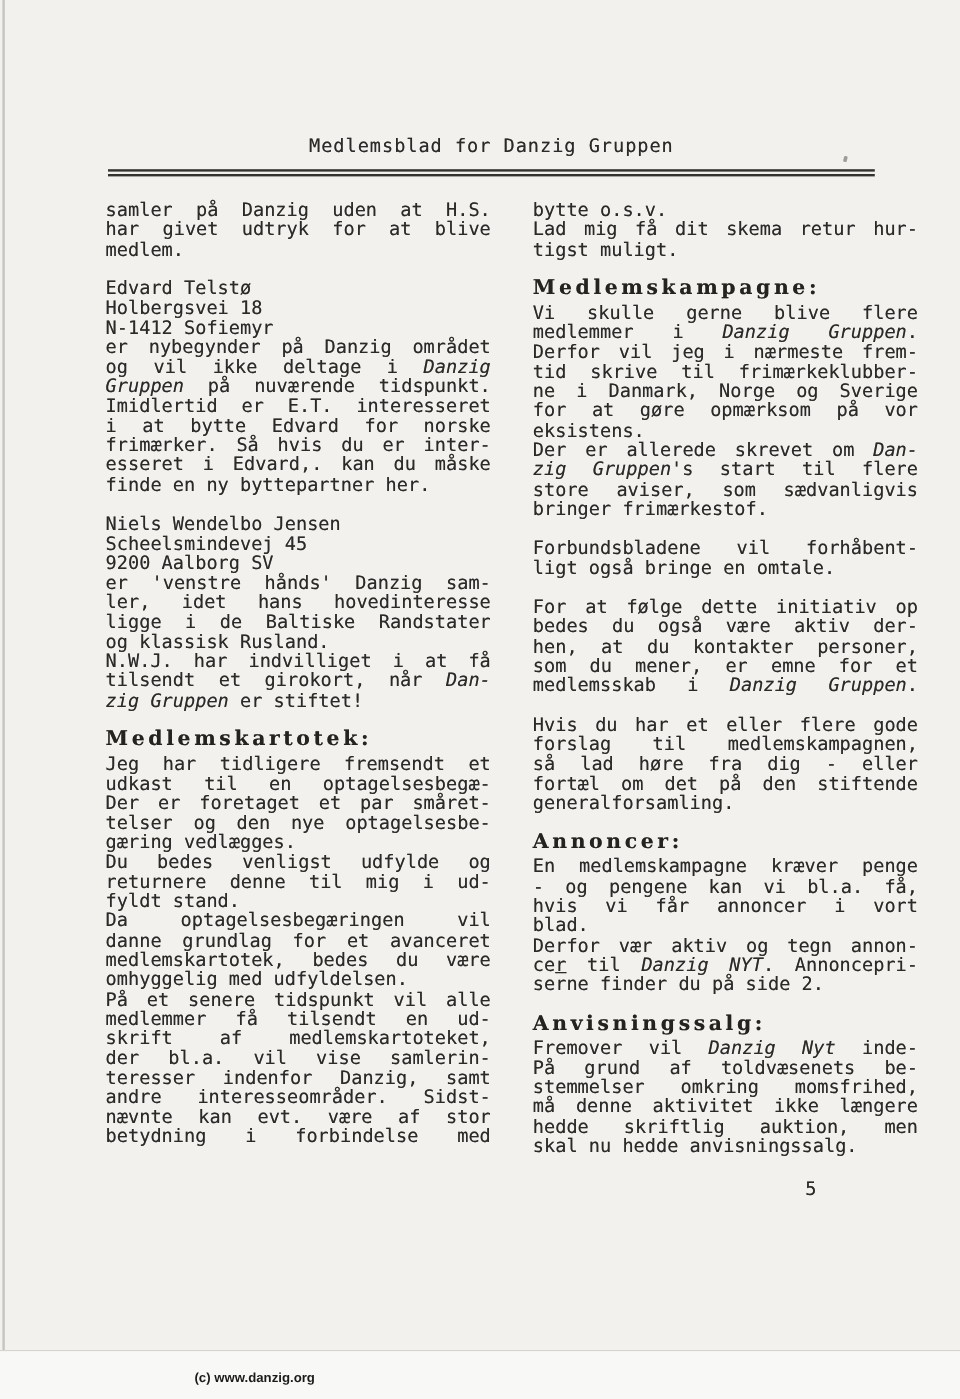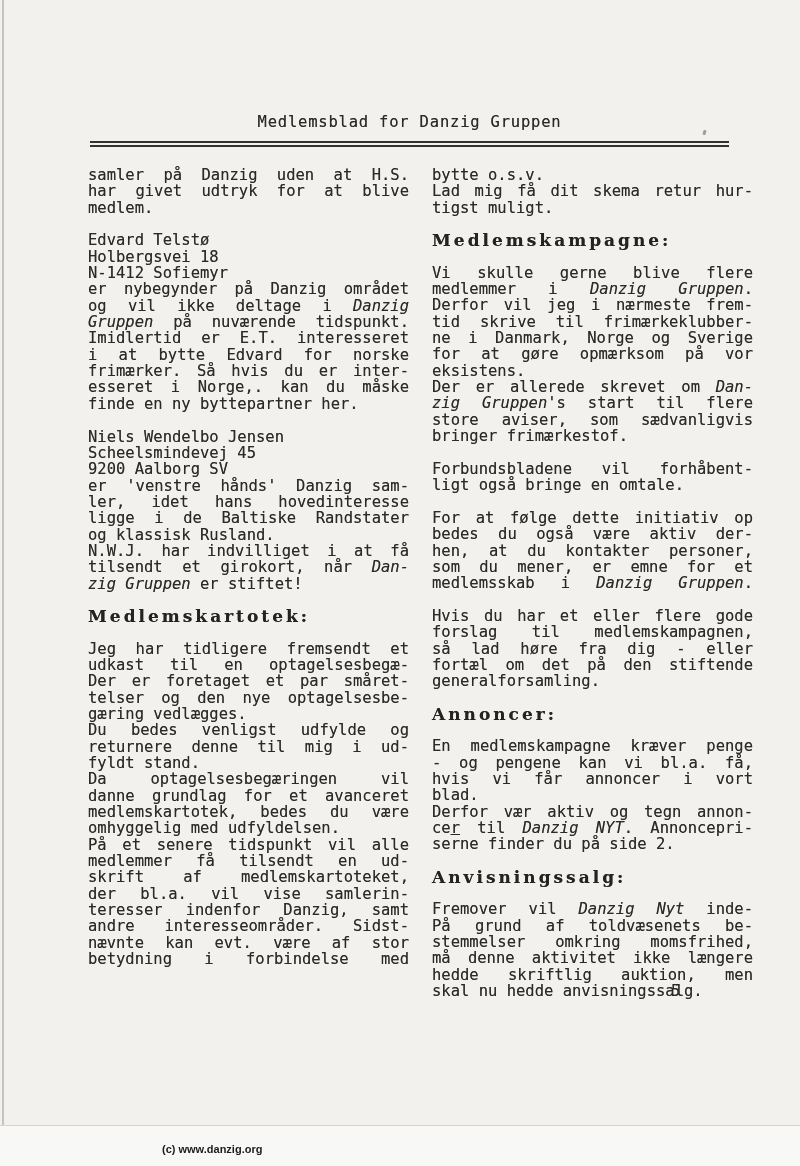--- a/index.html
+++ b/index.html
@@ -61,24 +61,24 @@
   .col {
     position: absolute;
     top: 167px;
     width: 321px;
     color: #2b2a28;
     font-size: 15.5px;
     line-height: 16.35px;
     text-shadow: 0 0 0.5px rgba(43,42,40,0.55);
   }
   .col-left  { left: 88px; }
-  .col-right { left: 432px; }
+  .col-right { left: 444px; }
   .block { margin-top: 16.35px; }
   .block:first-child { margin-top: 0; }
-  .heading + .para { margin-top: 16px; }
+  .heading + .para { margin-top: 4px; }
   .line {
     height: 16.35px;
     white-space: nowrap;
     text-align: left;
   }
   .line.j {
     white-space: normal;
     text-align: justify;
     text-align-last: justify;
   }
@@ -131,21 +131,21 @@
       <div class="block para">
         <div class="line">Edvard Telstø</div>
         <div class="line">Holbergsvei 18</div>
         <div class="line">N-1412 Sofiemyr</div>
         <div class="line j">er nybegynder på Danzig området</div>
         <div class="line j">og vil ikke deltage i <i>Danzig</i></div>
         <div class="line j"><i>Gruppen</i> på nuværende tidspunkt.</div>
         <div class="line j">Imidlertid er E.T. interesseret</div>
         <div class="line j">i at bytte Edvard for norske</div>
         <div class="line j">frimærker. Så hvis du er inter-</div>
-        <div class="line j">esseret i Norge,. kan du måske</div>
+        <div class="line j">esseret i Edvard,. kan du måske</div>
         <div class="line">finde en ny byttepartner her.</div>
       </div>
       <div class="block para">
         <div class="line">Niels Wendelbo Jensen</div>
         <div class="line">Scheelsmindevej 45</div>
         <div class="line">9200 Aalborg SV</div>
         <div class="line j">er 'venstre hånds' Danzig sam-</div>
         <div class="line j">ler, idet hans hovedinteresse</div>
         <div class="line j">ligge i de Baltiske Randstater</div>
         <div class="line">og klassisk Rusland.</div>

